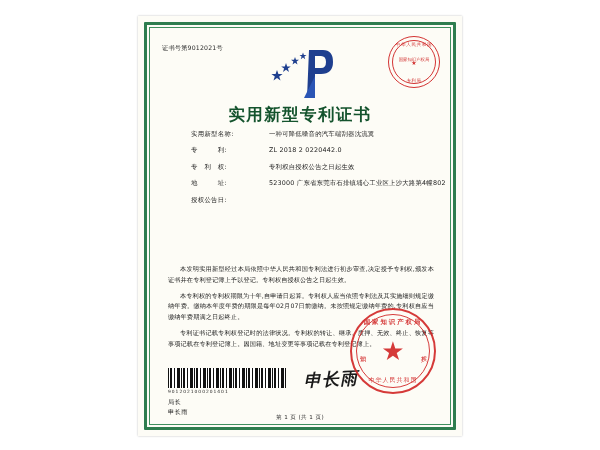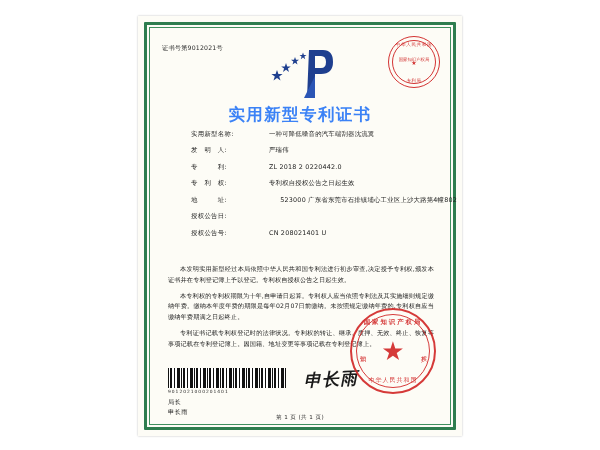--- a/index.html
+++ b/index.html
@@ -77,21 +77,21 @@
   .emblem{
     position:absolute;left:50%;top:30px;
     transform:translateX(-50%);
     width:74px;height:56px;
   }
 
   
   .title{
     position:absolute;left:0;right:0;top:88px;
     text-align:center;
-    font-size:16.5px;font-weight:bold;color:#3b82f6;
+    font-size:16.5px;font-weight:bold;color:#14532d;
     letter-spacing:1.4px;
     font-family:Liberation Serif, serif;
   }
 
   
   .fields{
     position:absolute;left:30px;top:114px;width:266px;margin-left:23px;
   }
   .frow{
     display:flex;
@@ -102,21 +102,21 @@
   }
   .flabel{
     width:78px;flex:0 0 78px;
     letter-spacing:.3px;
     white-space:nowrap;
   }
   .fvalue{
     flex:1 1 auto;
     letter-spacing:.2px;
   }
-  .fvalue.wrap{line-height:9.4px;text-align:right;}
+  .fvalue.wrap{line-height:9.4px;}
 
   
   .body-text{
     position:absolute;left:30px;top:248px;width:266px;
     font-size:6.2px;line-height:10.6px;color:#1c1c1c;
     text-align:justify;
     letter-spacing:.1px;
   }
   .body-text p{margin:0 0 5.5px 0; text-indent:12px;}
 
@@ -228,41 +228,33 @@
     </div>
 
     <div class="title">实用新型专利证书</div>
 
     <div class="fields">
       <div class="frow">
         <div class="flabel">实用新型名称:</div>
         <div class="fvalue">一种可降低噪音的汽车端刮器沈流翼</div>
       </div>
       <div class="frow">
-        <div class="flabel">发　明　人:</div>
-        <div class="fvalue">严瑞伟</div>
-      </div>
-      <div class="frow">
         <div class="flabel">专　　　利:</div>
         <div class="fvalue">ZL 2018 2 0220442.0</div>
       </div>
       <div class="frow">
         <div class="flabel">专　利　权:</div>
         <div class="fvalue">专利权自授权公告之日起生效</div>
       </div>
       <div class="frow">
         <div class="flabel">地　　　址:</div>
         <div class="fvalue wrap">523000 广东省东莞市石排镇埔心工业区上沙大路第4幢802</div>
       </div>
       <div class="frow">
         <div class="flabel">授权公告日:</div>
-      </div>
-      <div class="frow">
-        <div class="flabel">授权公告号:</div>
-        <div class="fvalue">CN 208021401 U</div>
       </div>
     </div>
 
     <div class="body-text">
       <p>本发明实用新型经过本局依照中华人民共和国专利法进行初步审查,决定授予专利权,颁发本证书并在专利登记簿上予以登记。专利权自授权公告之日起生效。</p>
       <p>本专利权的专利权期限为十年,自申请日起算。专利权人应当依照专利法及其实施细则规定缴纳年费。缴纳本年度年费的期限是每年02月07日前缴纳。未按照规定缴纳年费的,专利权自应当缴纳年费期满之日起终止。</p>
       <p>专利证书记载专利权登记时的法律状况。专利权的转让、继承、质押、无效、终止、恢复等事项记载在专利登记簿上。因国籍、地址变更等事项记载在专利登记簿上。</p>
     </div>
 
     <div class="barcode"></div>

